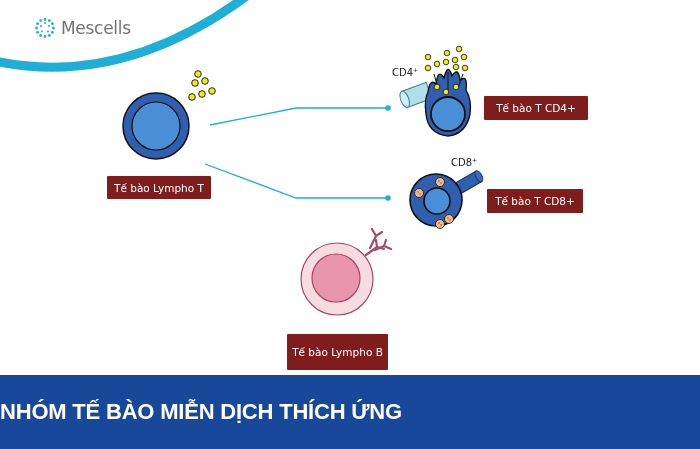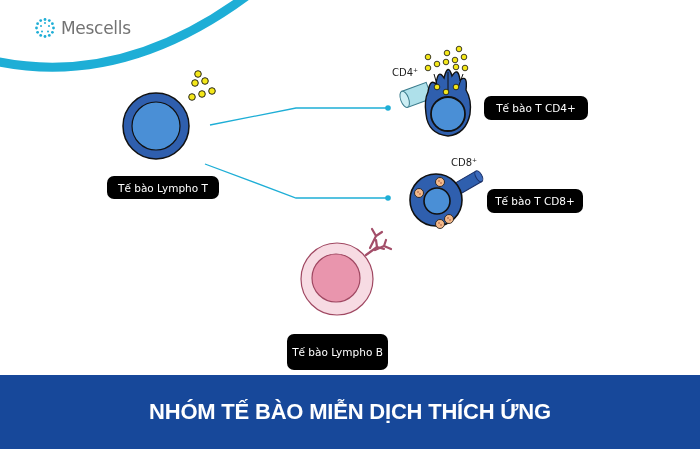--- a/index.html
+++ b/index.html
@@ -1,23 +1,23 @@
 <!DOCTYPE html>
 <html><head>
   <meta charset="utf-8">
   <style>
     html, body { margin: 0; padding: 0; }
     body { width: 700px; height: 449px; position: relative; overflow: hidden; background: #ffffff; font-family: "Liberation Sans", sans-serif; }
     .canvas { position: absolute; left: 0; top: 0; width: 700px; height: 449px; }
     .logo { position: absolute; left: 34px; top: 17px; display: flex; align-items: center; gap: 5px; }
     .logo-text { font-family: "DejaVu Sans", sans-serif; font-size: 17px; color: #737373; font-weight: 500; letter-spacing: -0.3px; }
-    .label-btn { position: absolute; background: #000000; color: #ffffff; border-radius: 7px; font-family: "DejaVu Sans", sans-serif; font-size: 10.5px; display: flex; align-items: center; justify-content: center; white-space: nowrap; }
+    .label-btn { position: absolute; background: #7f1d1d; color: #ffffff; border-radius: 1px; font-family: "DejaVu Sans", sans-serif; font-size: 10.5px; display: flex; align-items: center; justify-content: center; white-space: nowrap; }
     .cd-label { position: absolute; font-family: "DejaVu Sans", sans-serif; font-size: 10px; color: #222; }
     .cd-label sup { font-size: 6px; }
-    .footer { position: absolute; left: 0; top: 375px; width: 700px; height: 74px; background: #17489a; display: flex; align-items: center; justify-content: center; }
+    .footer { position: absolute; left: 0; top: 375px; width: 700px; height: 74px; background: #17489a; display: flex; align-items: center; justify-content: flex-start; }
     .footer-title { color: #ffffff; font-family: "Liberation Sans", sans-serif; font-weight: bold; font-size: 22px; letter-spacing: -0.2px; }
   </style>
 </head>
 <body>
 
 <svg class="canvas" viewBox="0 0 700 449" width="700" height="449">
 
   <path d="M -10 60 Q 120 90 248 -5" fill="none" stroke="#1eaed6" stroke-width="9"></path>
 
   <g stroke="#1eaed6" stroke-width="1.3" fill="none">
@@ -138,20 +138,20 @@
   <span class="logo-text">Mescells</span>
 </div>
 
 <div class="cd-label" style="left:392px; top:66px;">
   <span>CD4</span><sup>+</sup>
 </div>
 <div class="cd-label" style="left:451px; top:156px;">
   <span>CD8</span><sup>+</sup>
 </div>
 
-<div class="label-btn" style="left:107px; top:176px; width:112px; height:23px;">Tế bào Lympho T</div>
+<div class="label-btn" style="left:107px; top:176px; width:104px; height:23px;">Tế bào Lympho T</div>
 <div class="label-btn" style="left:484px; top:96px; width:104px; height:24px;">Tế bào T CD4+</div>
 <div class="label-btn" style="left:487px; top:189px; width:96px; height:24px;">Tế bào T CD8+</div>
 <div class="label-btn" style="left:287px; top:334px; width:101px; height:36px;">Tế bào Lympho B</div>
 
 <div class="footer">
   <span class="footer-title">NHÓM TẾ BÀO MIỄN DỊCH THÍCH ỨNG</span>
 </div>
 
 </body></html>

